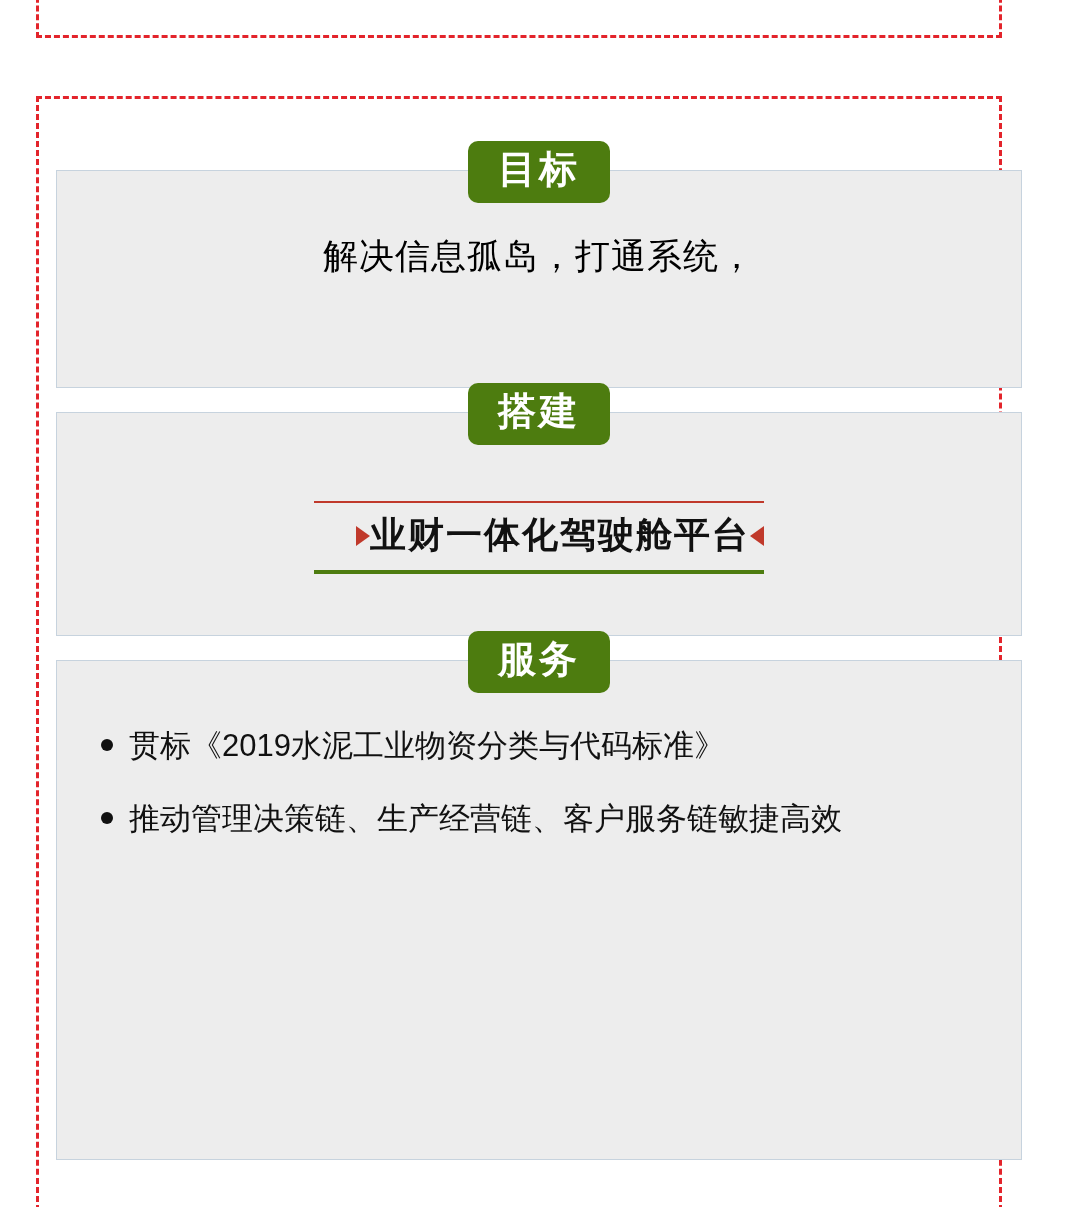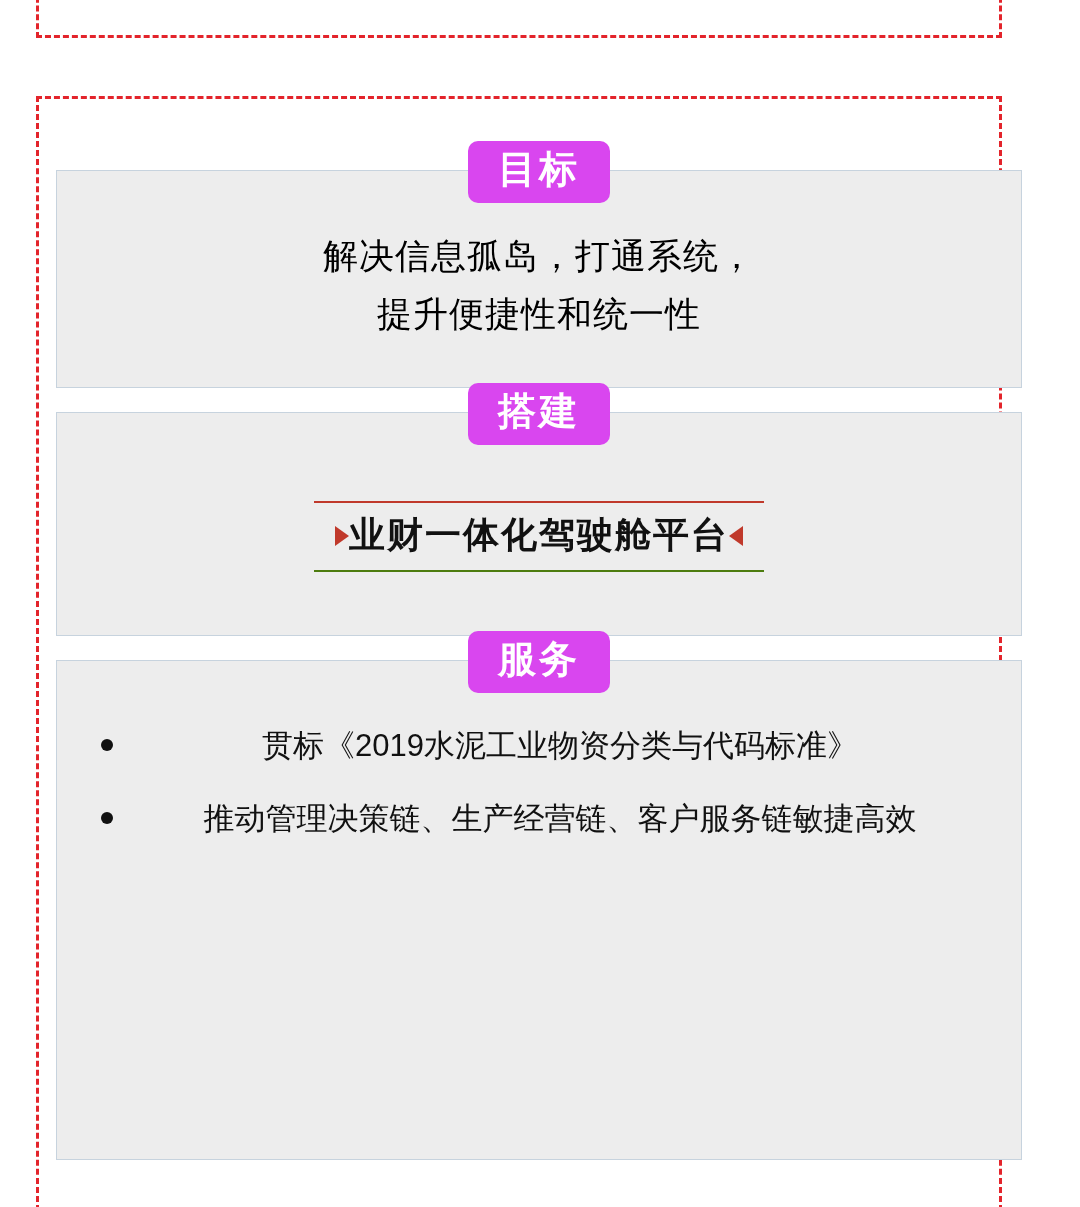--- a/index.html
+++ b/index.html
@@ -72,21 +72,21 @@
     width: 966px;
     margin-bottom: 24px;
     padding: 46px 30px 30px 30px;
   }
 
   .card-badge {
     position: absolute;
     top: -30px;
     left: 50%;
     transform: translateX(-50%);
-    background: #d946ef;
+    background: #4d7c0f;
     color: #ffffff;
     font-size: 38px;
     font-weight: 700;
     letter-spacing: 3px;
     padding: 8px 30px 12px 30px;
     border-radius: 10px;
     line-height: 1.1;
     white-space: nowrap;
   }
 
@@ -105,25 +105,25 @@
 
   
   .card-build {
     height: 224px;
     padding-top: 62px;
   }
   .build-inner {
     width: 450px;
     margin: 26px auto 0 auto;
     border-top: 2px solid #c0392b;
-    border-bottom: 2px solid #4d7c0f;
+    border-bottom: 4px solid #4d7c0f;
     padding: 8px 0 10px 0;
     display: flex;
     align-items: center;
-    justify-content: center;
+    justify-content: flex-end;
   }
   .tri-left, .tri-right {
     width: 0;
     height: 0;
     border-top: 10px solid transparent;
     border-bottom: 10px solid transparent;
   }
   .tri-left { border-left: 14px solid #c0392b; }
   .tri-right { border-right: 14px solid #c0392b; }
   .build-text {
@@ -159,37 +159,36 @@
   }
   .bullet-dot {
     flex: 0 0 auto;
     width: 12px;
     height: 12px;
     border-radius: 50%;
     background: #111111;
     margin: 16px 16px 0 0;
   }
   .bullet-text { flex: 1 1 auto; }
-  .nowrap { white-space: nowrap; text-align: center; }
+  .nowrap { white-space: nowrap; }
 </style>
 </head>
 <body>
 
 <div class="page">
 
   <div class="dash-frame-top"></div>
   <div class="dash-frame-main"></div>
 
 
   <div class="content">
 
     <div class="card card-goal">
       <div class="card-badge">目标</div>
       <div class="goal-line">解决信息孤岛，打通系统，</div>
-      <div class="goal-line">提升便捷性和统一性</div>
     </div>
 
     <div class="card card-build">
       <div class="card-badge">搭建</div>
       <div class="build-inner">
         <span class="tri-left"></span>
         <span class="build-text">业财一体化驾驶舱平台</span>
         <span class="tri-right"></span>
       </div>
     </div>

